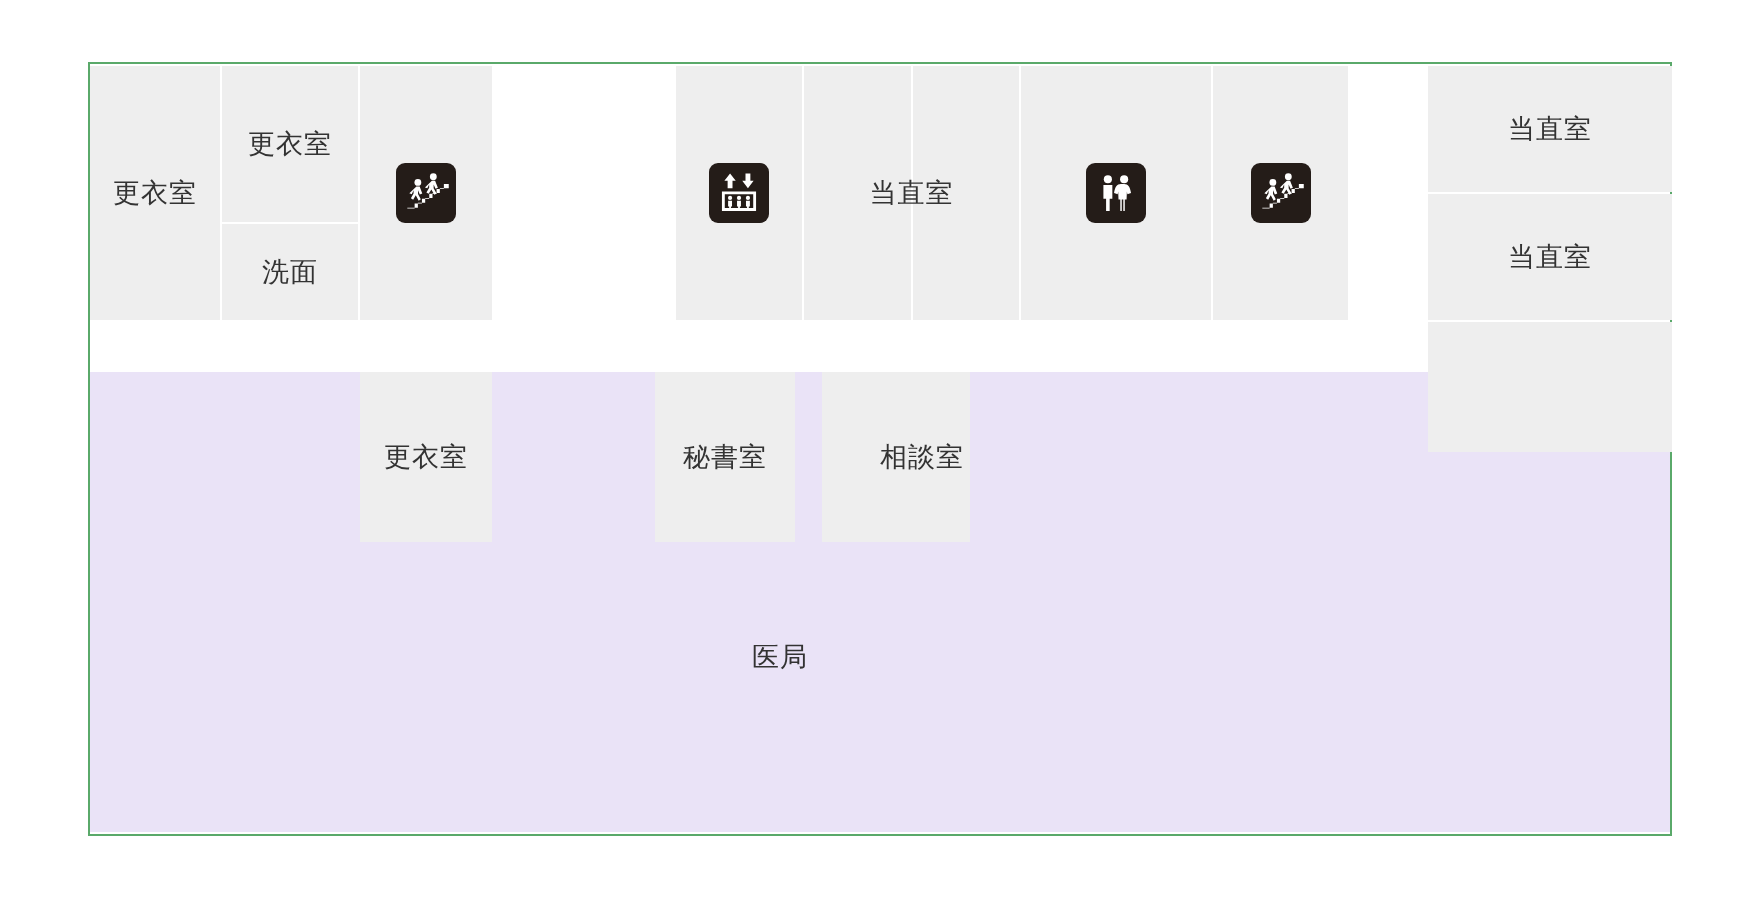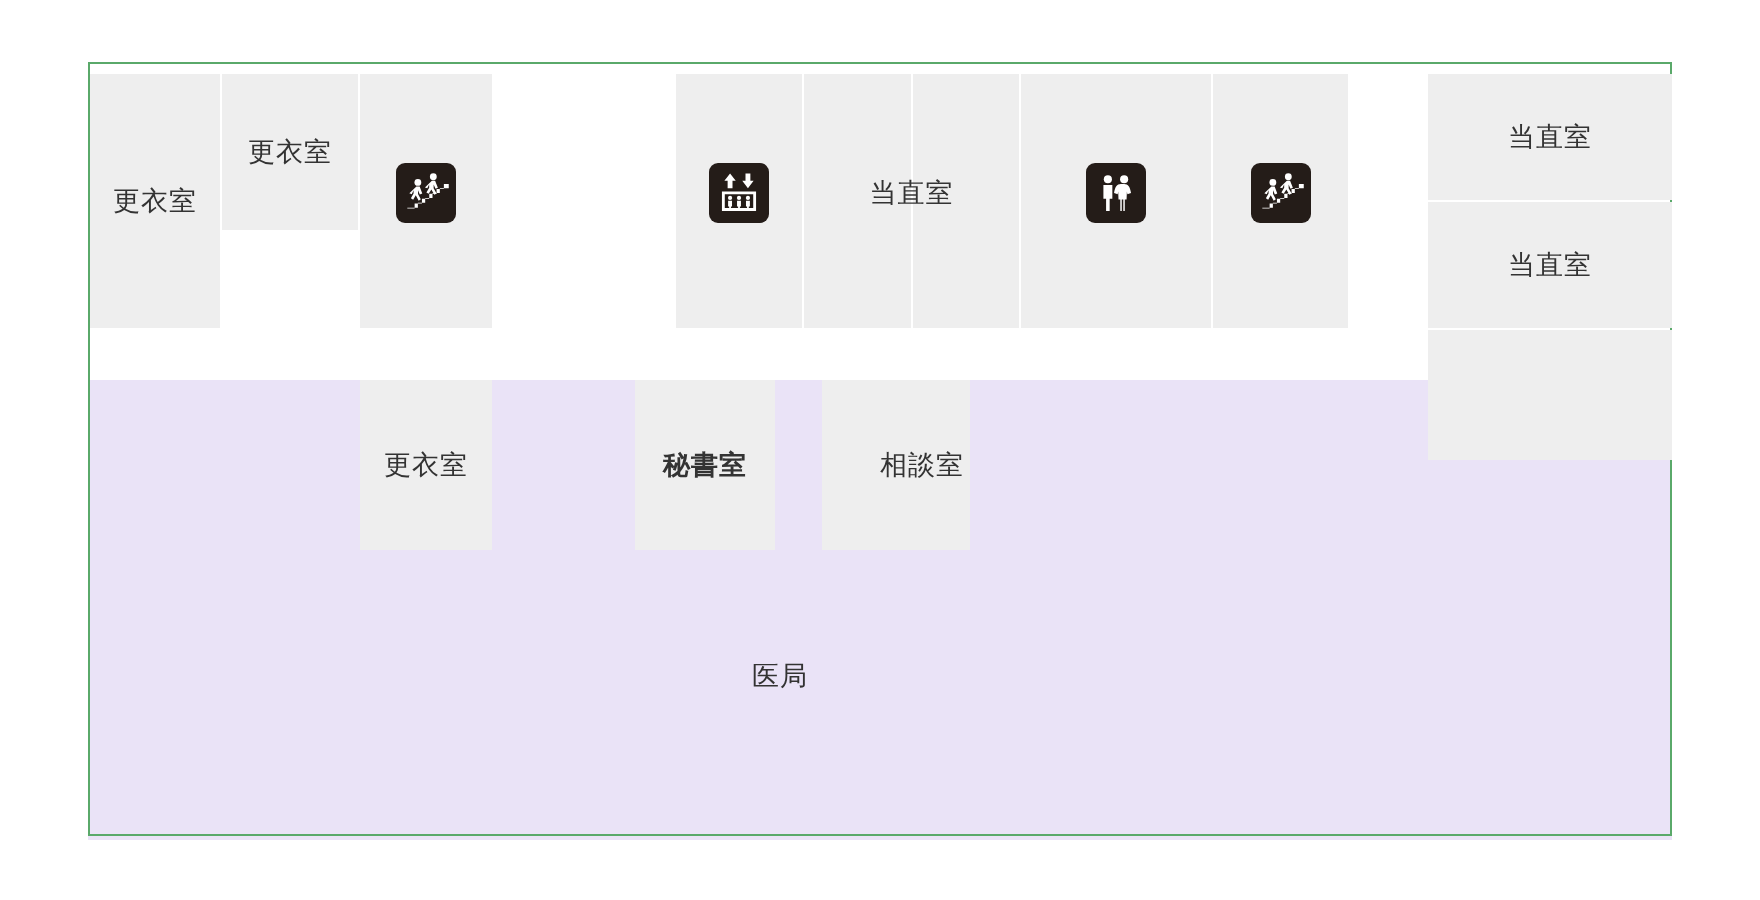--- a/index.html
+++ b/index.html
@@ -34,21 +34,20 @@
     box-sizing: border-box;
     background: #eeeeee;
     display: flex;
     align-items: center;
     justify-content: center;
     color: #333333;
     font-size: 27px;
     letter-spacing: 1px;
     line-height: 1;
     white-space: nowrap;
-    margin-top: 8px;
   }
   .room.hall {
     background: #eae3f7;
   }
   .room-label {
     display: block;
     color: #333333;
   }
   .icon-box {
     position: absolute;
@@ -91,20 +90,23 @@
   <div class="floor-outline" style="left:88px; top:62px; width:1584px; height:774px;"></div>
 
   <div class="room" style="left:90px; top:66px; width:130px; height:254px;">
     <span class="room-label">更衣室</span>
   </div>
 
   <div class="room" style="left:222px; top:66px; width:136px; height:156px;">
     <span class="room-label">更衣室</span>
   </div>
 
+  <div class="room" style="left:222px; top:224px; width:136px; height:96px;">
+    <span class="room-label">洗面</span>
+  </div>
 
   <div class="room" style="left:360px; top:66px; width:132px; height:254px;"></div>
 
   <div class="room" style="left:676px; top:66px; width:126px; height:254px;"></div>
 
   <div class="room" style="left:804px; top:66px; width:107px; height:254px;"></div>
 
   <div class="room" style="left:913px; top:66px; width:106px; height:254px;"></div>
 
   <div class="room" style="left:1021px; top:66px; width:190px; height:254px;"></div>
@@ -191,27 +193,27 @@
   <div class="room" style="left:1428px; top:194px; width:244px; height:126px;">
     <span class="room-label">当直室</span>
   </div>
 
   <div class="room" style="left:1428px; top:322px; width:244px; height:130px;"></div>
 
   <div class="room" style="left:360px; top:372px; width:132px; height:170px;">
     <span class="room-label">更衣室</span>
   </div>
 
-  <div class="room" style="left:635px; top:372px; width:140px; height:170px;font-weight:bold;">
+  <div class="room" style="left:655px; top:372px; width:140px; height:170px;">
     <span class="room-label">秘書室</span>
   </div>
 
   <div class="room" style="left:822px; top:372px; width:58px; height:170px;"></div>
 
   <div class="room" style="left:874px; top:372px; width:96px; height:170px;">
     <span class="room-label">相談室</span>
   </div>
 
-  <div class="hall-label" style="left:600px; top:656px; width:360px; height:40px;">
+  <div class="hall-label" style="left:600px; top:637px; width:360px; height:40px;">
     <span class="room-label">医局</span>
   </div>
 
 </div>
 
 </body></html>

